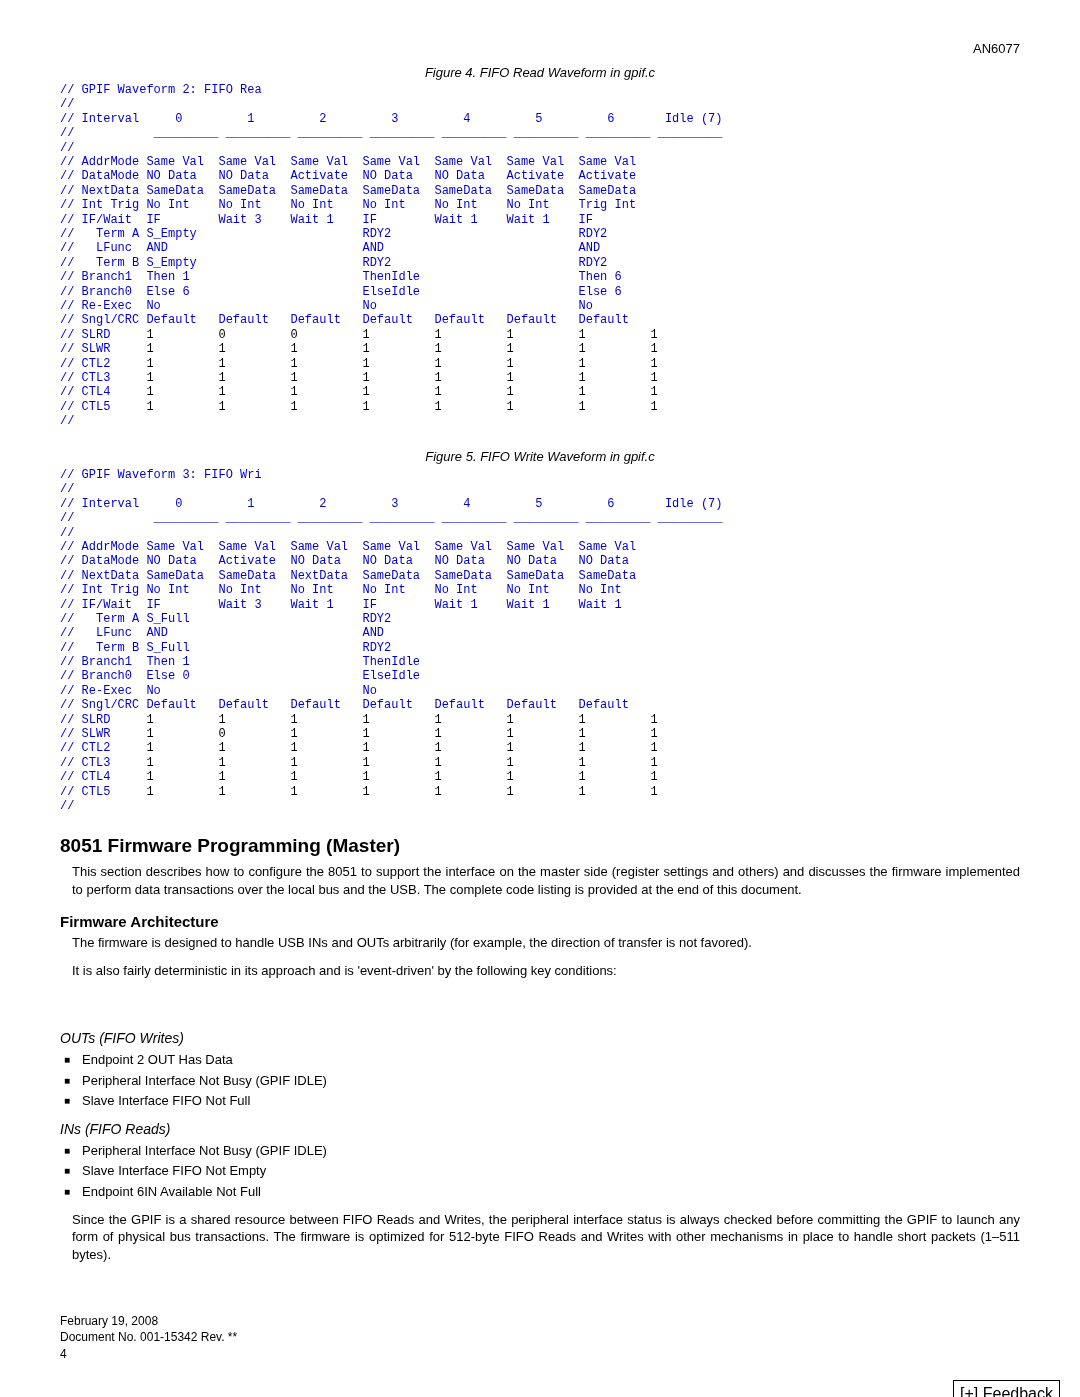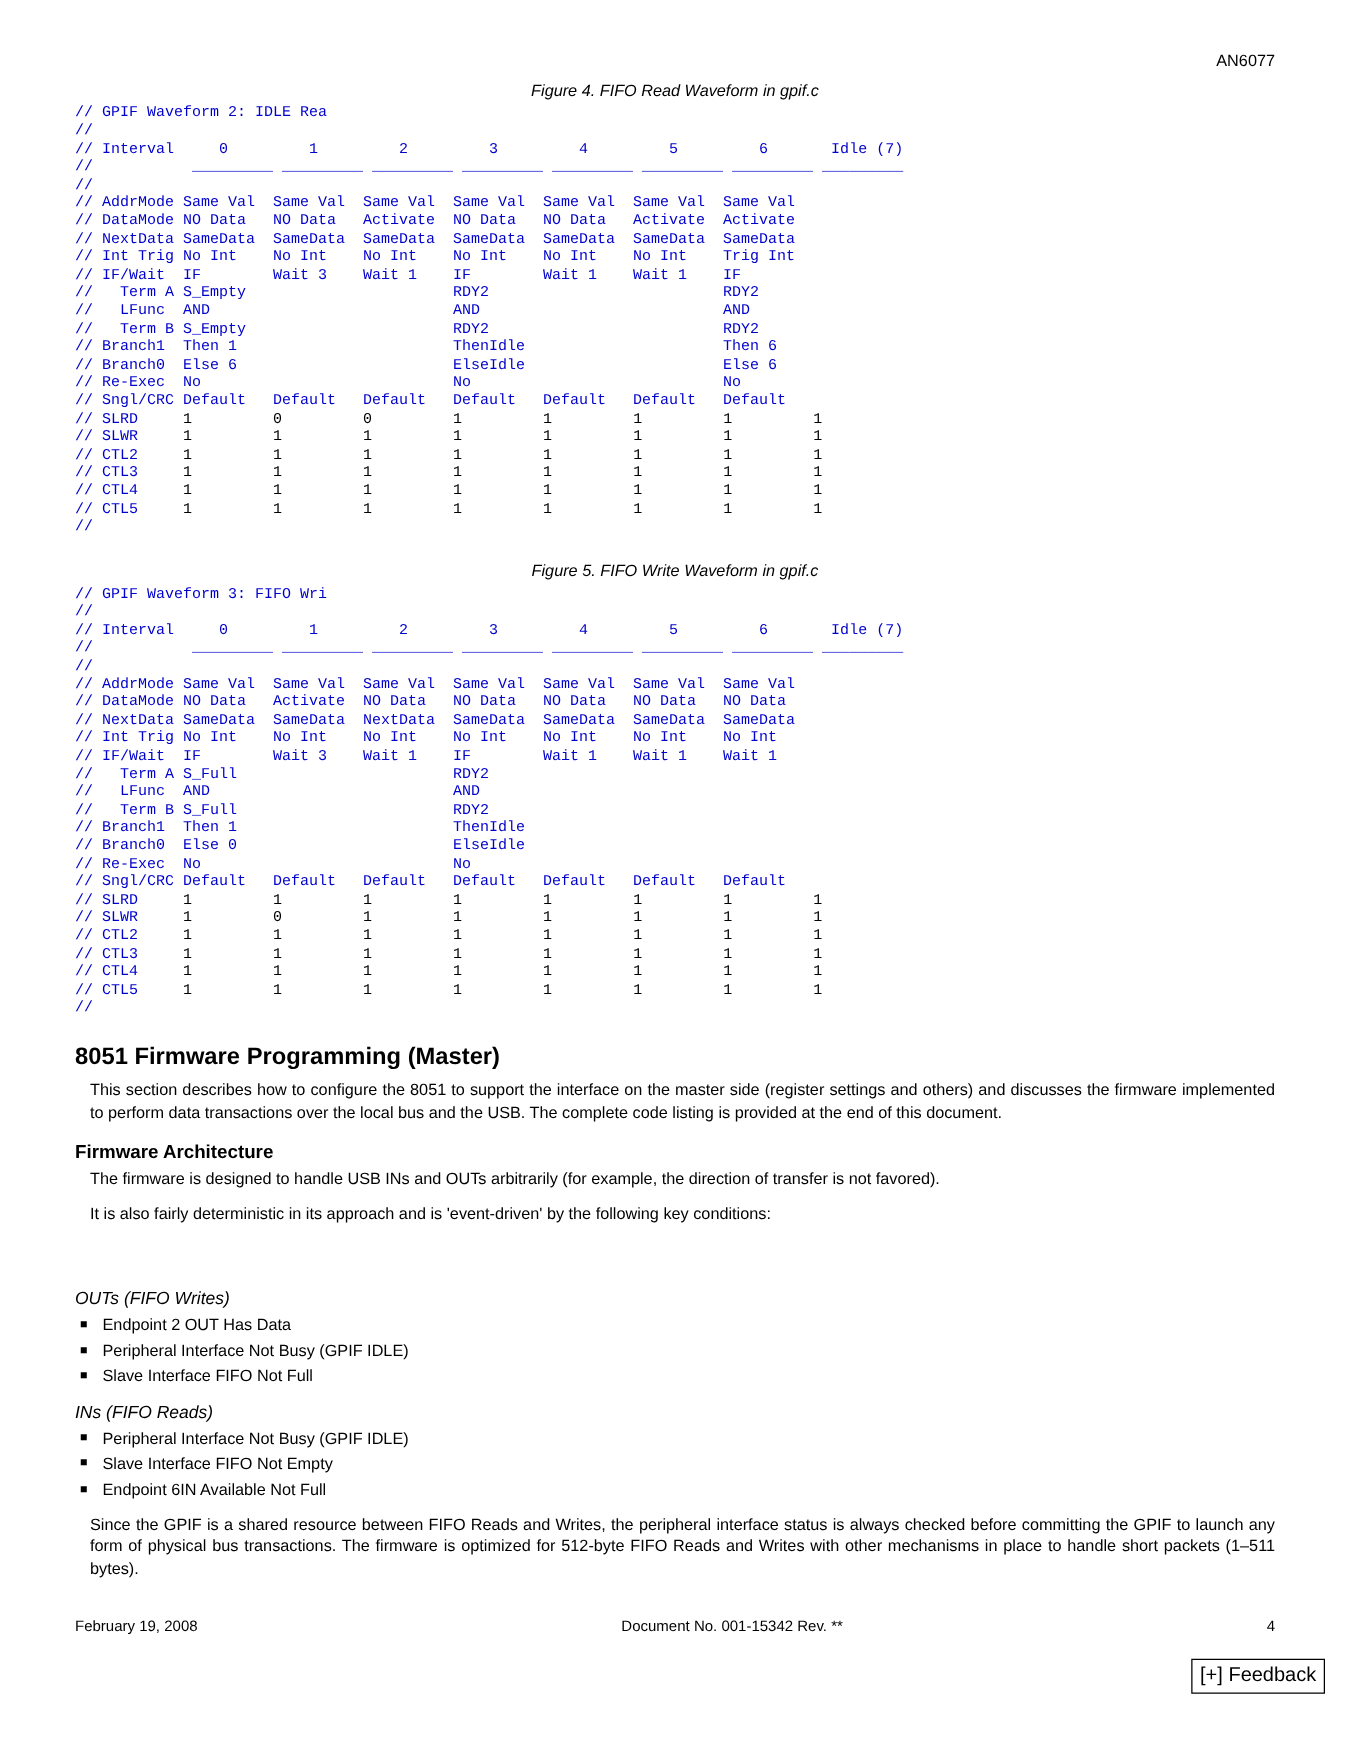--- a/index.html
+++ b/index.html
@@ -72,42 +72,43 @@
   }
   ul.bullets li::before {
     content: "■";
     position: absolute;
     left: 4px;
     font-size: 10px;
     top: 2px;
   }
   .footer {
     display: flex;
-    justify-content: space-between;
+    justify-content: center;
     font-size: 12px;
-    margin-top: 20px;
+    margin-top: 40px;
+    flex-direction: column;
   }
   .feedback {
     position: absolute;
     right: 20px;
     border: 1px solid #000;
     padding: 2px 6px;
     font-size: 16px;
     cursor: pointer;
     margin-top: 18px;
   }
   p { margin: 0 0 10px 12px; }
 </style>
 </head>
 <body>
 
 <div class="doc-header">AN6077</div>
 
 <div class="fig-caption">Figure 4.  FIFO Read Waveform in gpif.c</div>
-<div class="code-block" id="code4"><span class="code-blue">// GPIF Waveform 2: IDLE Rea</span>
+<div class="code-block" id="code4"><span class="code-blue">// GPIF Waveform 2: FIFO Rea</span>
 <span class="code-blue">//</span>
 <span class="code-blue">// Interval     0         1         2         3         4         5         6       Idle (7)</span>
 <span class="code-blue">//           _________ _________ _________ _________ _________ _________ _________ _________</span>
 <span class="code-blue">//</span>
 <span class="code-blue">// AddrMode Same Val  Same Val  Same Val  Same Val  Same Val  Same Val  Same Val  </span>
 <span class="code-blue">// DataMode NO Data   NO Data   Activate  NO Data   NO Data   Activate  Activate  </span>
 <span class="code-blue">// NextData SameData  SameData  SameData  SameData  SameData  SameData  SameData  </span>
 <span class="code-blue">// Int Trig No Int    No Int    No Int    No Int    No Int    No Int    Trig Int  </span>
 <span class="code-blue">// IF/Wait  IF        Wait 3    Wait 1    IF        Wait 1    Wait 1    IF        </span>
 <span class="code-blue">//   Term A S_Empty                       RDY2                          RDY2      </span>

